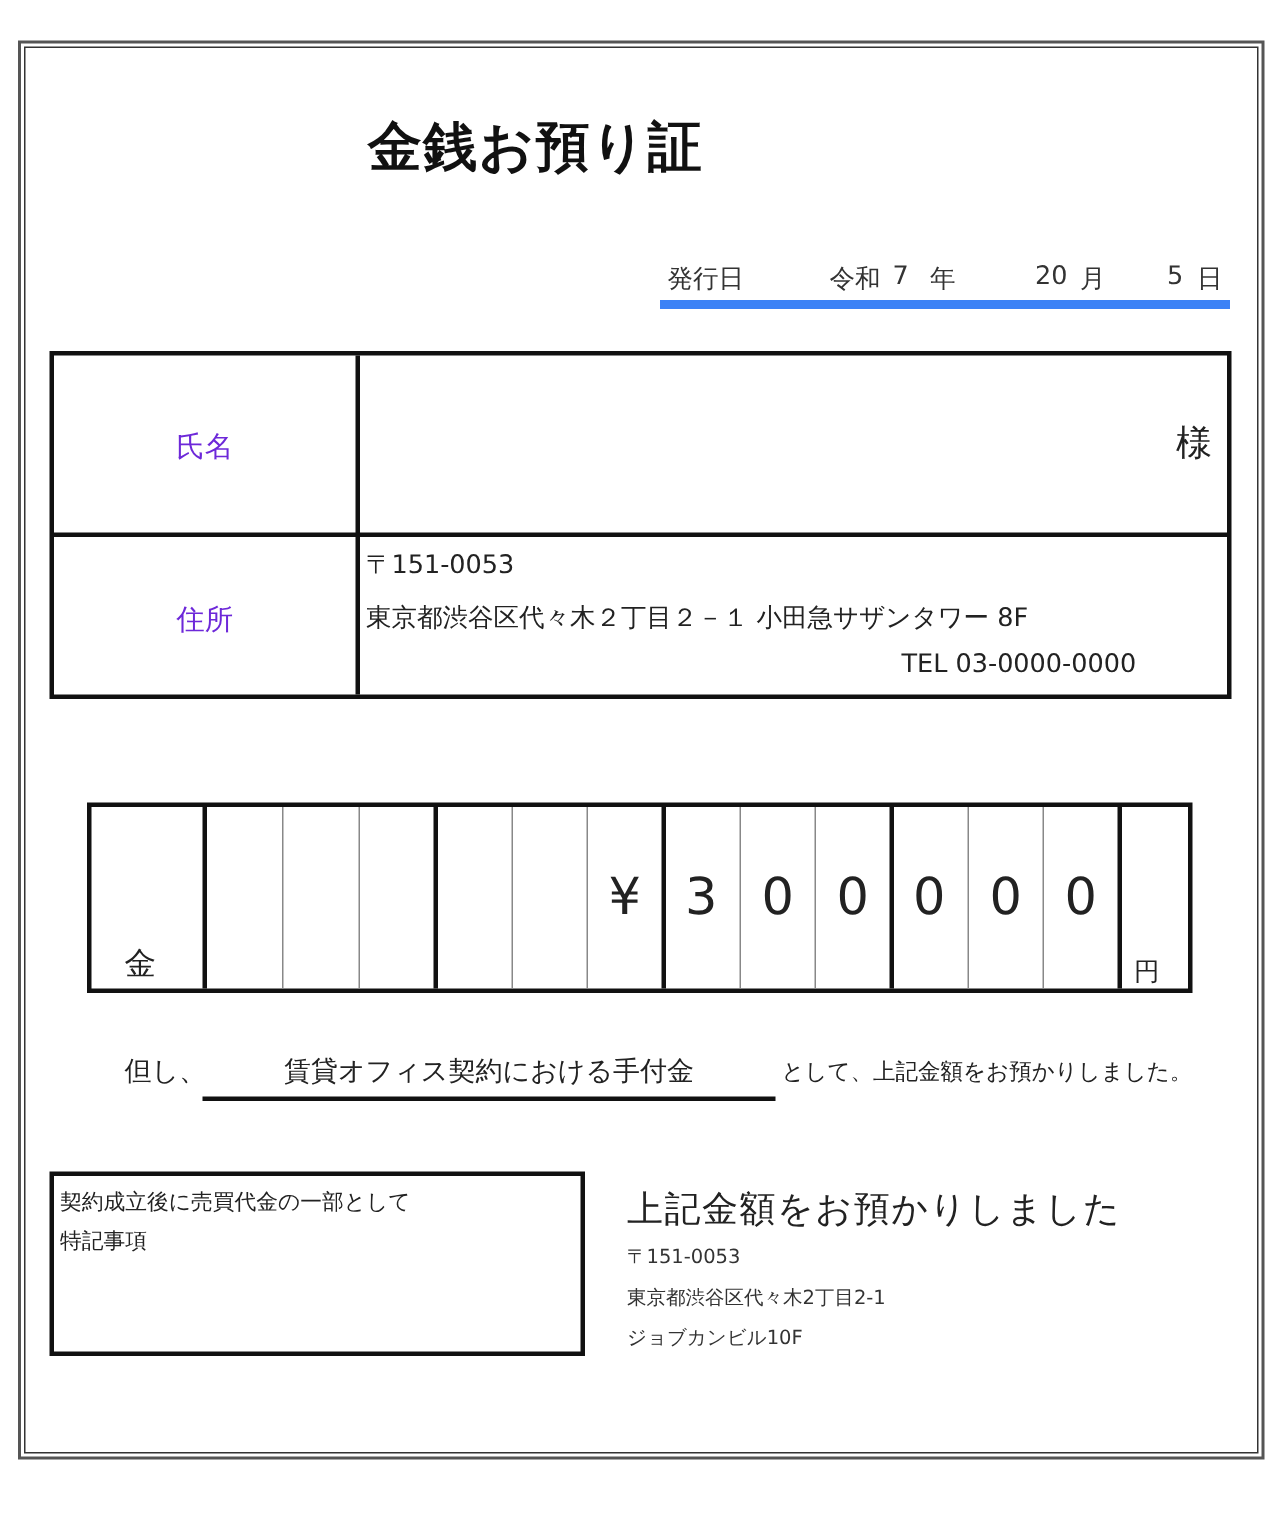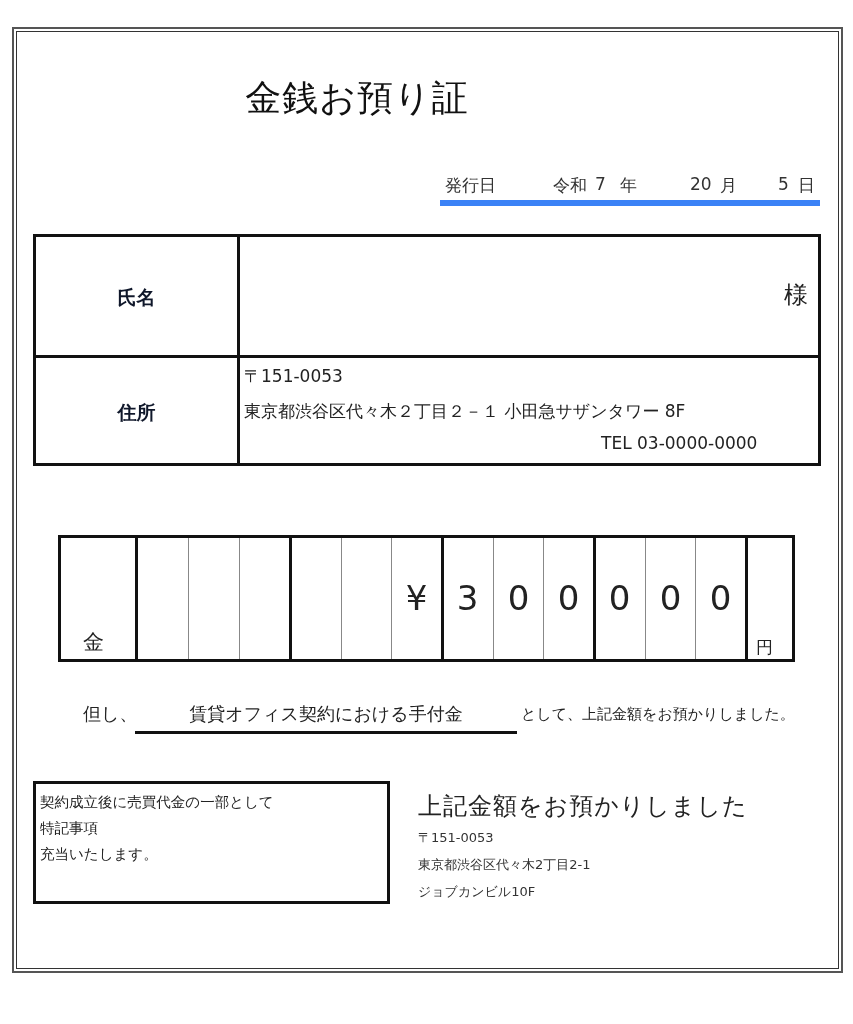--- a/index.html
+++ b/index.html
@@ -3,28 +3,28 @@
 <meta charset="utf-8">
 <style>
   html, body { margin:0; padding:0; background:#ffffff; }
   body { width:853px; height:1024px; position:relative; overflow:hidden;
          font-family:"DejaVu Sans","Liberation Sans",sans-serif; color:#1a1a1a; }
   .frame-outer { position:absolute; left:12px; top:27px; width:831px; height:946px;
          border:2px solid #555; box-sizing:border-box; }
   .frame-inner { position:absolute; left:16px; top:31px; width:823px; height:938px;
          border:1.5px solid #333; box-sizing:border-box; }
   .abs { position:absolute; }
-  .title { left:0; width:714px; top:74px; text-align:center; font-size:36px; font-weight:normal; letter-spacing:1px; color:#111; }
+  .title { left:0; width:714px; top:74px; text-align:center; font-size:36px; font-weight:bold; letter-spacing:1px; color:#111; }
   .issue { left:440px; top:174px; width:380px; height:26px; border-bottom:6px solid #3b82f6; font-size:17px; color:#333; }
   .issue span { position:absolute; top:0; }
   
   .party { left:33px; top:234px; width:788px; height:232px; border:3px solid #111; box-sizing:border-box; }
   .party .vline { position:absolute; left:201px; top:0; bottom:0; width:3px; background:#111; }
   .party .hline { position:absolute; left:0; right:0; top:118px; height:3px; background:#111; }
-  .label { position:absolute; left:0; width:201px; text-align:center; font-size:19px; font-weight:bold; color:#0f172a; }
+  .label { position:absolute; left:0; width:201px; text-align:center; font-size:19px; font-weight:normal; color:#6d28d9; }
   .name-val { position:absolute; left:204px; width:500px; text-align:center; top:40px; font-size:27px; color:#222; letter-spacing:1px; }
   .sama { position:absolute; right:10px; top:42px; font-size:24px; color:#222; }
   .addr { position:absolute; left:208px; font-size:17px; color:#222; }
   
   .amount { left:58px; top:535px; width:737px; height:127px; border:3px solid #111; box-sizing:border-box; }
   .sep-thick { position:absolute; top:0; bottom:0; width:3px; background:#111; }
   .sep-thin { position:absolute; top:0; bottom:0; width:1px; background:#888; }
   .digit { position:absolute; top:40px; width:51px; text-align:center; font-size:34px; color:#222; }
   .kin { position:absolute; left:22px; top:90px; font-size:21px; color:#222; }
   .en { position:absolute; left:695px; top:98px; font-size:17px; color:#222; }
@@ -99,19 +99,18 @@
 </div>
 
 <div class="abs tadashi">但し、</div>
 <div class="abs purpose">賃貸オフィス契約における手付金</div>
 <div class="abs purpose-line"></div>
 <div class="abs suffix">として、上記金額をお預かりしました。</div>
 
 <div class="abs notes">
   <div>契約成立後に売買代金の一部として</div>
   <div>特記事項</div>
-  <div>充当いたします。</div>
 </div>
 
 <div class="abs company">上記金額をお預かりしました</div>
 <div class="abs caddr" style="top:829px">〒151-0053</div>
 <div class="abs caddr" style="top:856px">東京都渋谷区代々木2丁目2-1</div>
 <div class="abs caddr" style="top:883px">ジョブカンビル10F</div>
 
 </body></html>

